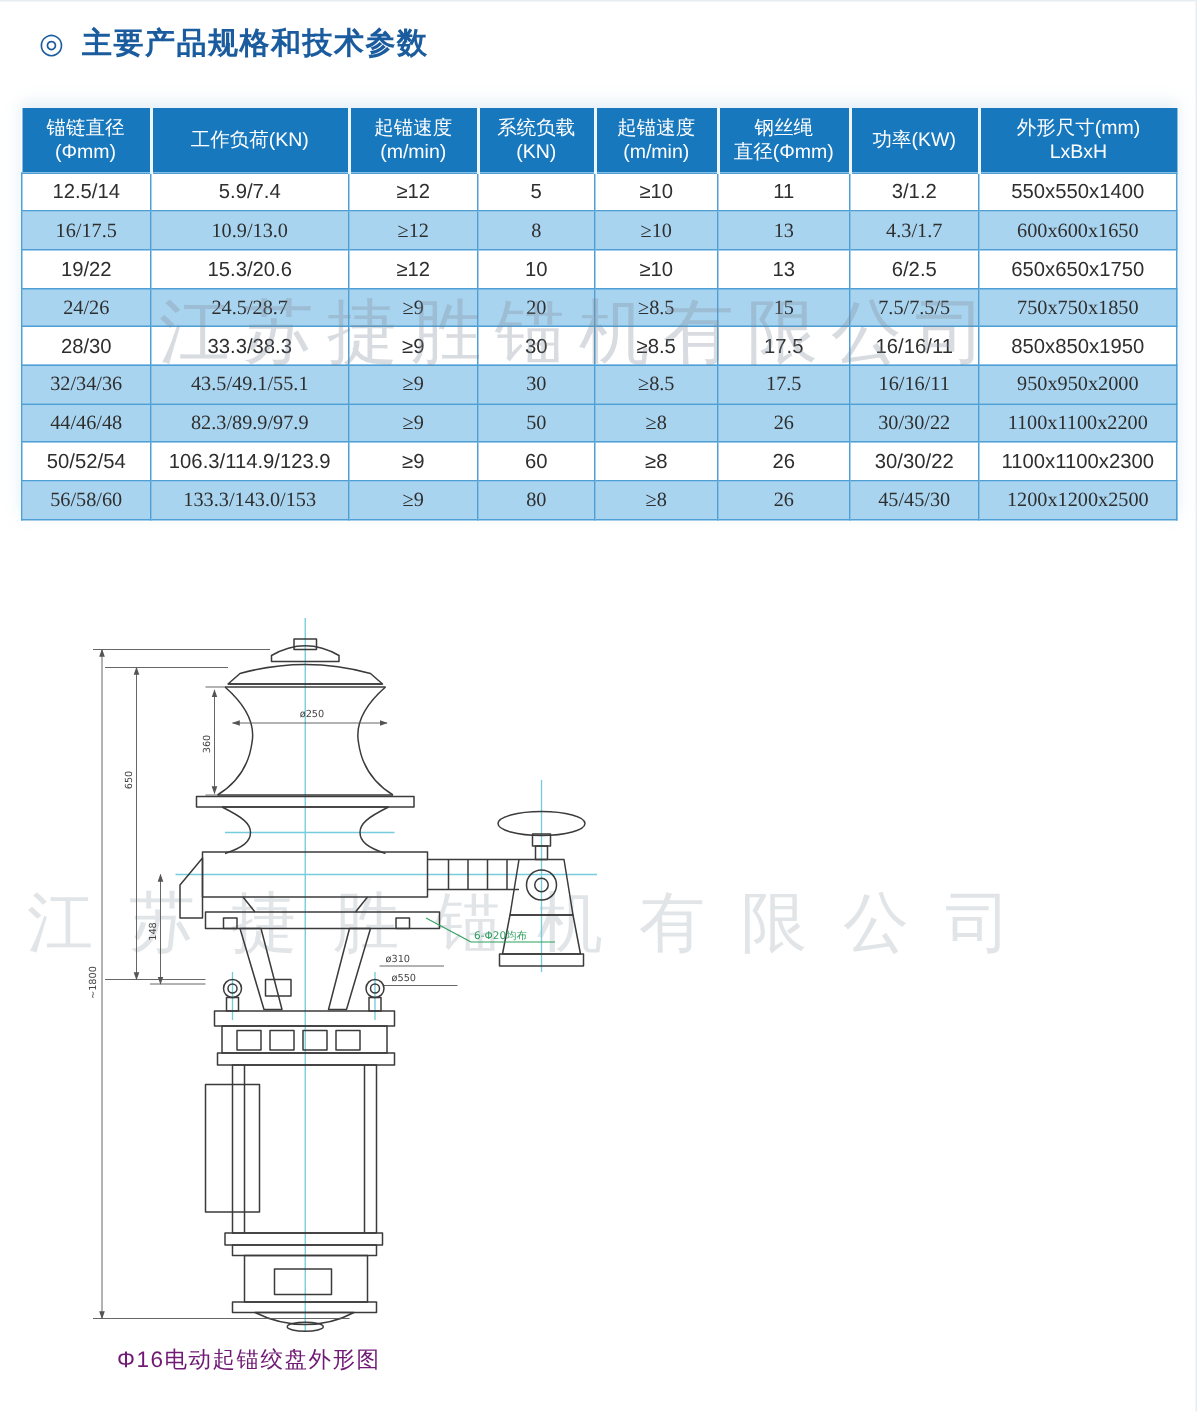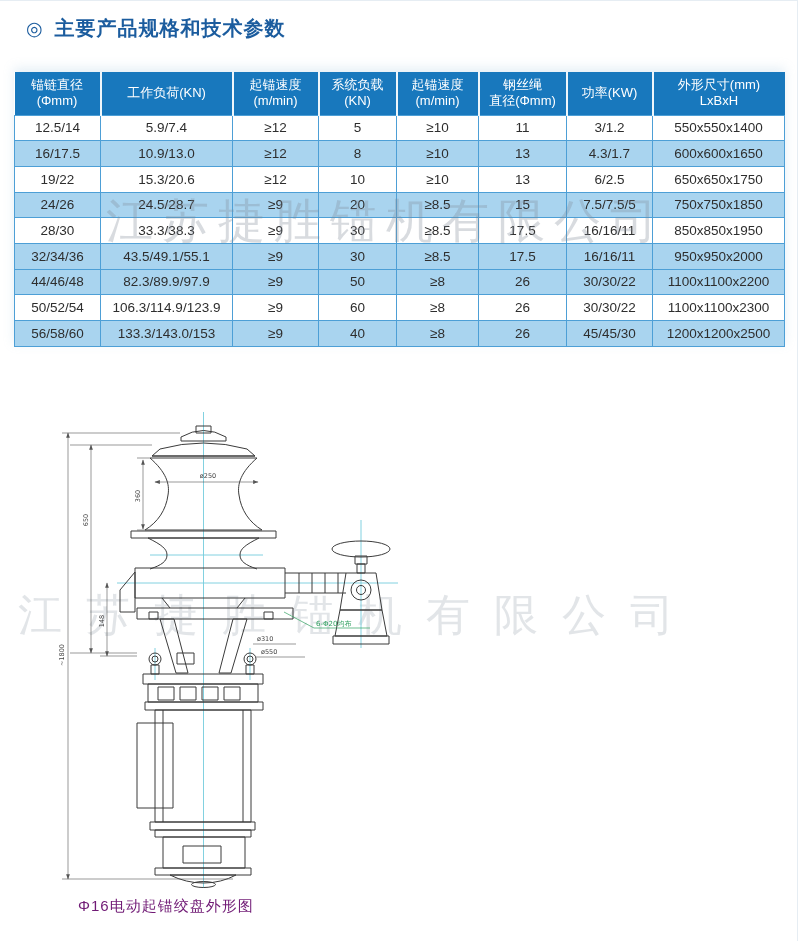--- a/index.html
+++ b/index.html
@@ -35,21 +35,21 @@
     height:43px;background:var(--header-bg);color:#fff;
     font-size:13px;font-weight:normal;white-space:pre-line;line-height:1.25;
     border-left:2px solid #eef6fb;vertical-align:middle;
   }
   table.spec thead th:first-child{border-left:none;}
   table.spec tbody td{
     height:25.7px;text-align:center;vertical-align:middle;
     font-size:13.5px;color:#2e2e2e;
     border:1px solid var(--grid);background:#fff;
   }
-  table.spec tbody tr.alt td{background:var(--row-alt);}
+  table.spec tbody tr.alt td{background:var(--row-alt);font-family:Liberation Serif, serif;}
   .watermark{
     position:absolute;white-space:nowrap;pointer-events:none;
     font-family:"Liberation Serif", serif;
   }
   .wm-table{left:106px;top:190px;font-size:47px;letter-spacing:9px;color:rgba(125,135,148,0.30);}
   .wm-drawing{left:18px;top:586px;font-size:44px;letter-spacing:24px;color:rgba(125,135,148,0.22);}
   .drawing-svg{position:absolute;left:55px;top:405px;width:360px;height:500px;}
   .caption{
     position:absolute;left:78px;top:897px;
     font-size:15px;color:#701a75;letter-spacing:1px;
@@ -170,21 +170,21 @@
         <td>60</td>
         <td>≥8</td>
         <td>26</td>
         <td>30/30/22</td>
         <td>1100x1100x2300</td>
       </tr>
       <tr class="alt">
         <td>56/58/60</td>
         <td>133.3/143.0/153</td>
         <td>≥9</td>
-        <td>40</td>
+        <td>80</td>
         <td>≥8</td>
         <td>26</td>
         <td>45/45/30</td>
         <td>1200x1200x2500</td>
       </tr>
     </tbody>
 </table>
 
 <div class="watermark wm-table">江苏捷胜锚机有限公司</div>
 

